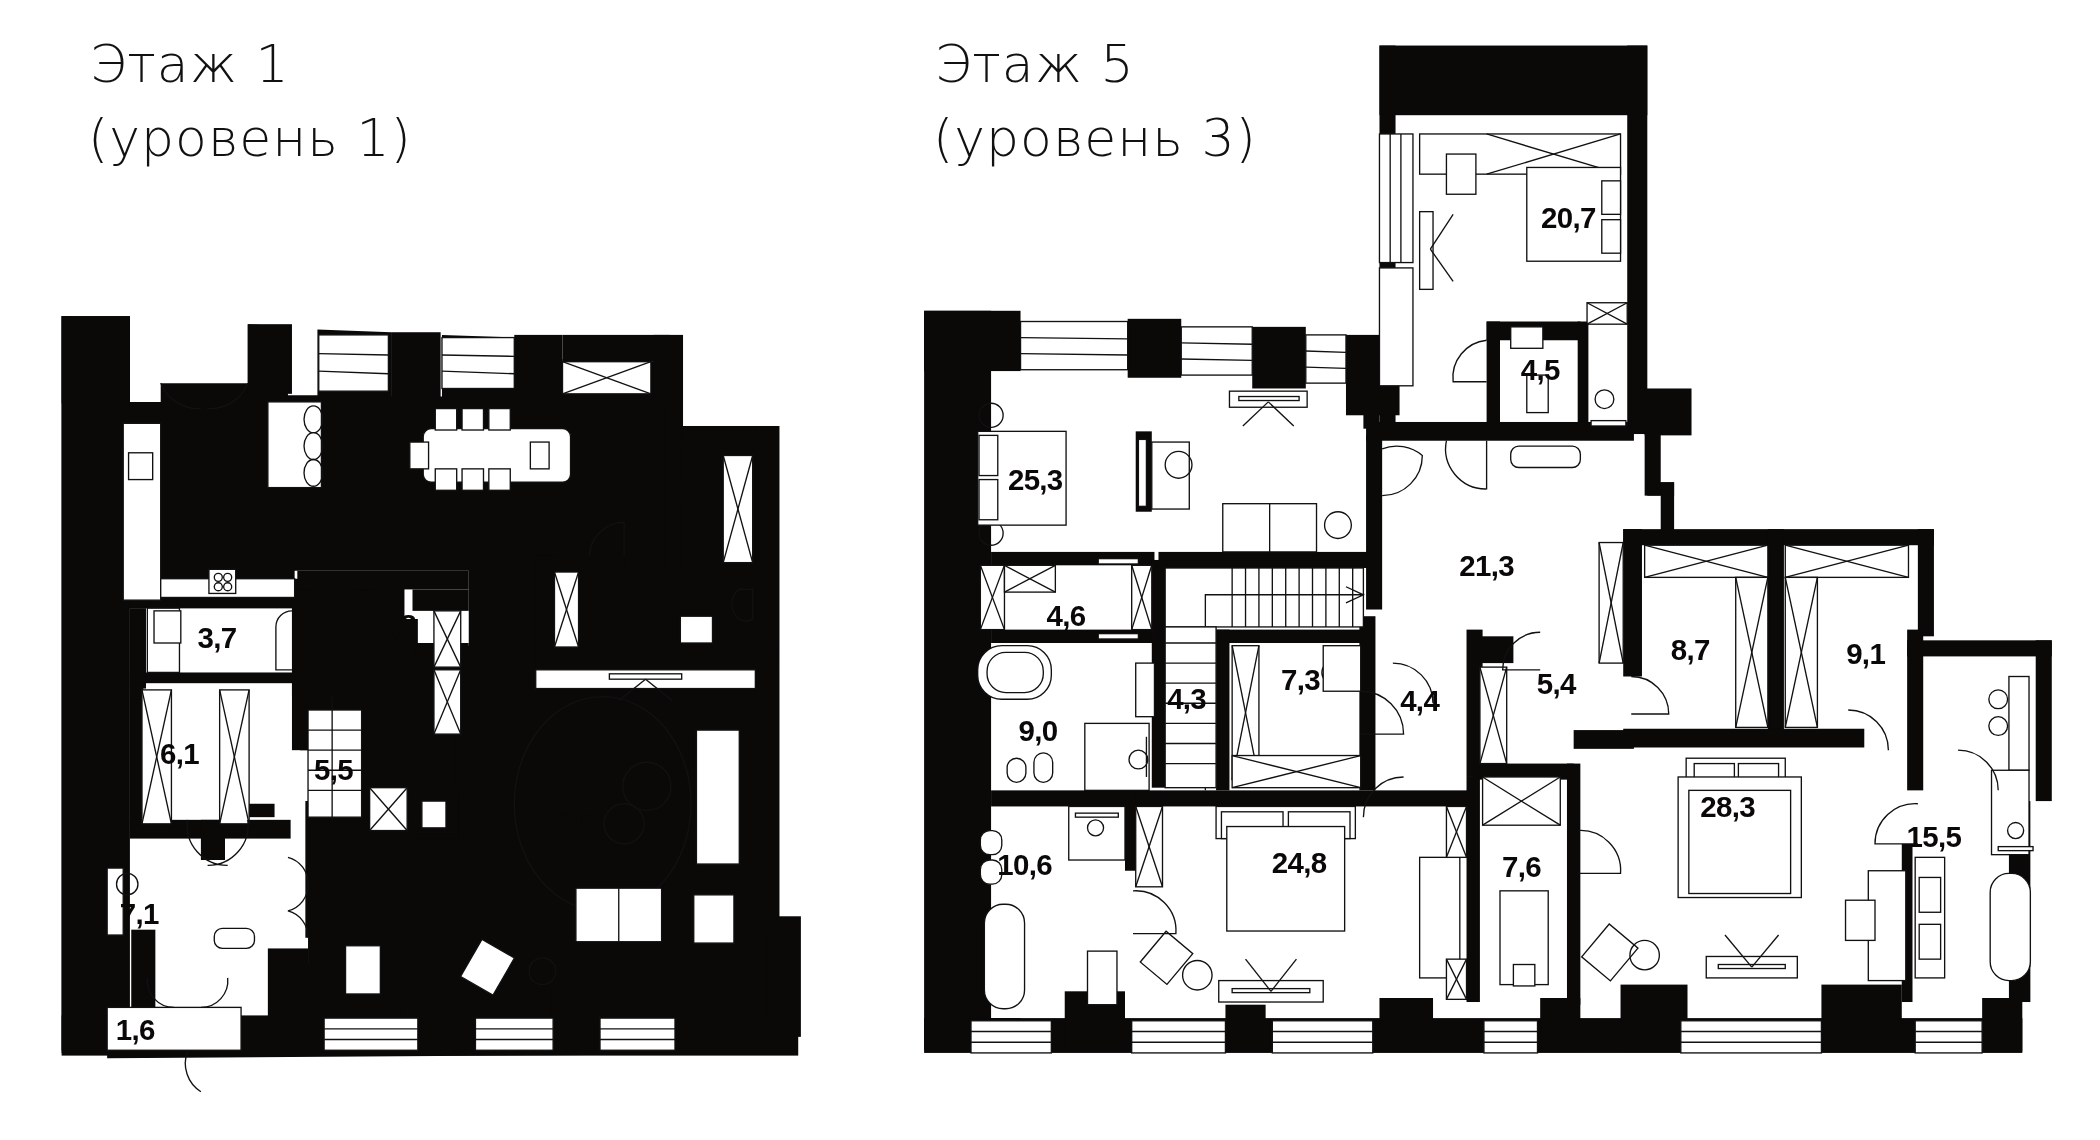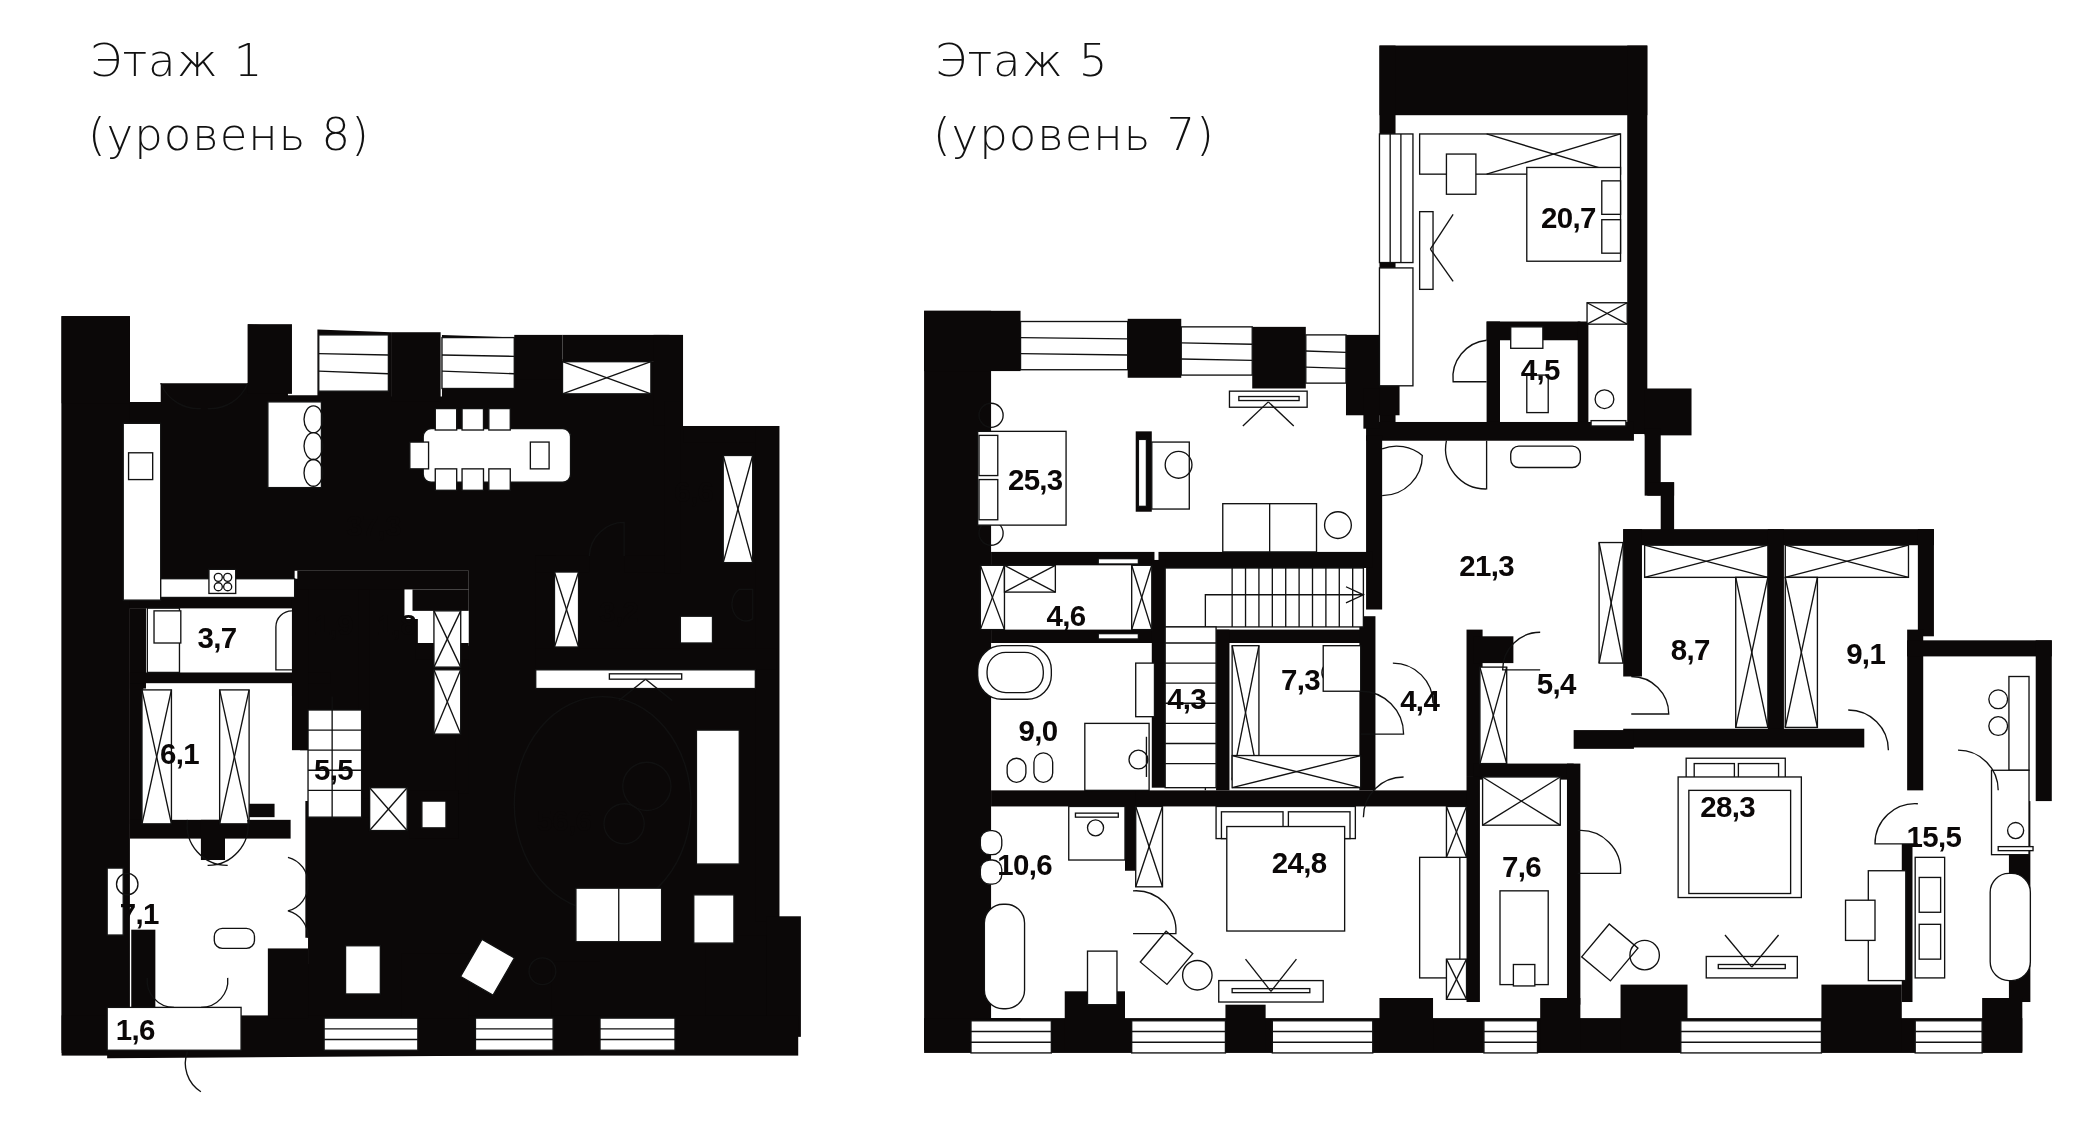--- a/index.html
+++ b/index.html
@@ -1,30 +1,30 @@
 <!DOCTYPE html>
 <html><head>
 <meta charset="utf-8">
 <style>
   html, body { margin:0; padding:0; background:#ffffff; }
   body { width:2100px; height:1140px; position:relative; overflow:hidden; font-family:"DejaVu Sans", sans-serif; }
-  .title { position:absolute; font-family:"DejaVu Sans", sans-serif; font-weight:300; color:#111; font-size:45px; letter-spacing:1px; line-height:1;text-align:center; }
+  .title { position:absolute; font-family:"DejaVu Sans", sans-serif; font-weight:300; color:#111; font-size:52px; letter-spacing:1px; line-height:1;text-align:center; }
   #plan { position:absolute; left:0; top:0; width:2100px; height:1140px; }
   .wall { fill:#0b0808; }
   .ln { fill:none; stroke:#111; stroke-width:1; }
   .ln2 { fill:#fff; stroke:#111; stroke-width:1; }
   .area { font-family:"Liberation Sans", sans-serif; font-weight:700; font-size:22px; fill:#0b0808; text-anchor:middle; letter-spacing:-0.5px; }
 </style>
 </head>
 <body>
 
 <div class="title" style="left:90px;top:38px;">Этаж 1</div>
-<div class="title" style="left:88px;top:112px;">(уровень 8)</div>
+<div class="title" style="left:88px;top:112px;">(уровень 1)</div>
 <div class="title" style="left:935px;top:38px;">Этаж 5</div>
-<div class="title" style="left:933px;top:112px;">(уровень 7)</div>
+<div class="title" style="left:933px;top:112px;">(уровень 3)</div>
 
 <svg id="plan" viewBox="0 0 1568 851" preserveAspectRatio="none" xmlns="http://www.w3.org/2000/svg">
 
   <g>
 
     <path class="wall" d="
       M46,236 L97,238 L97,305 L70,305 L70,600 L80,600 L80,640 L70,640 L70,760 L80,760 L80,785 L243,783 L243,760 L215,760 L215,720 L230,720 L230,700 L228,700 L228,598 L243,598 L243,560 L224,560 L224,520 L218,520 L218,432 L232,432 L232,430 L302,430 L302,462 L312,462 L312,482 L324,482 L324,482 L350,482 L350,426 L220,426 L220,454 L95,454 L95,300 L120,300 L120,286 L185,286 L185,242 L215,244 L215,295 L237,295 L237,246 L292,248 L292,296 L330,296 L330,250 L385,252 L385,282 L420,282 L420,268 L500,270 L500,318 L512,318 L512,326 L580,324 L580,690 L597,690 L597,760 L584,780 L580,785 L530,787 L80,790 L80,785 L46,786 Z"></path>
   </g>
 
   <g>

